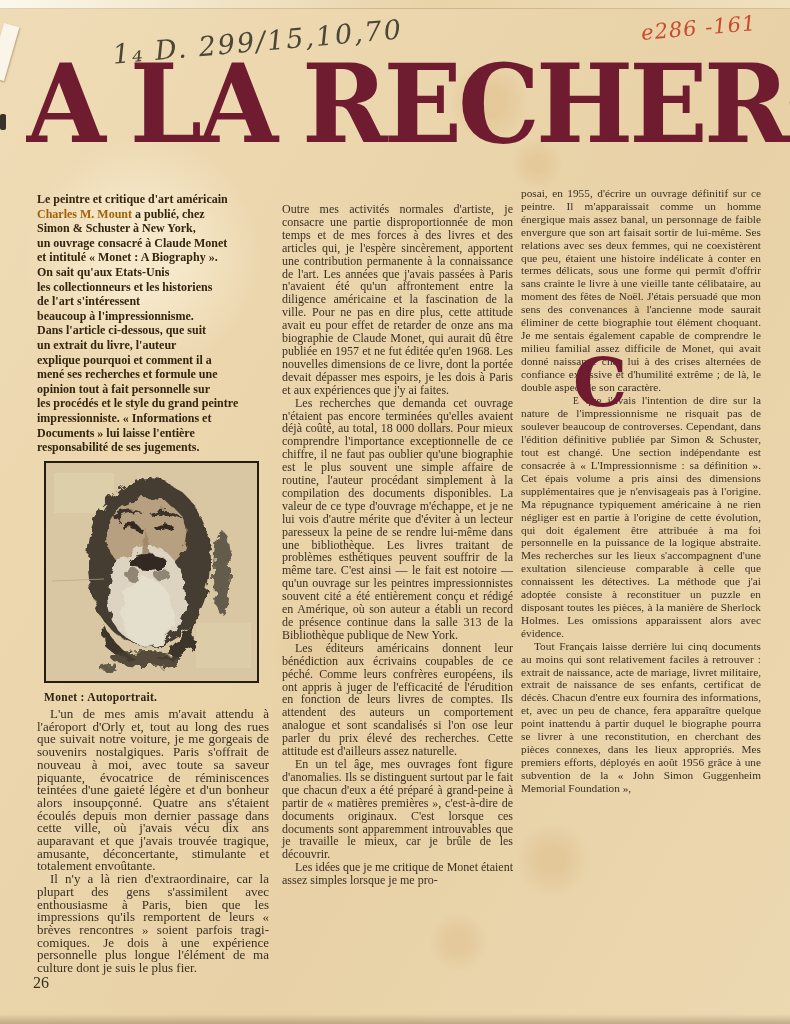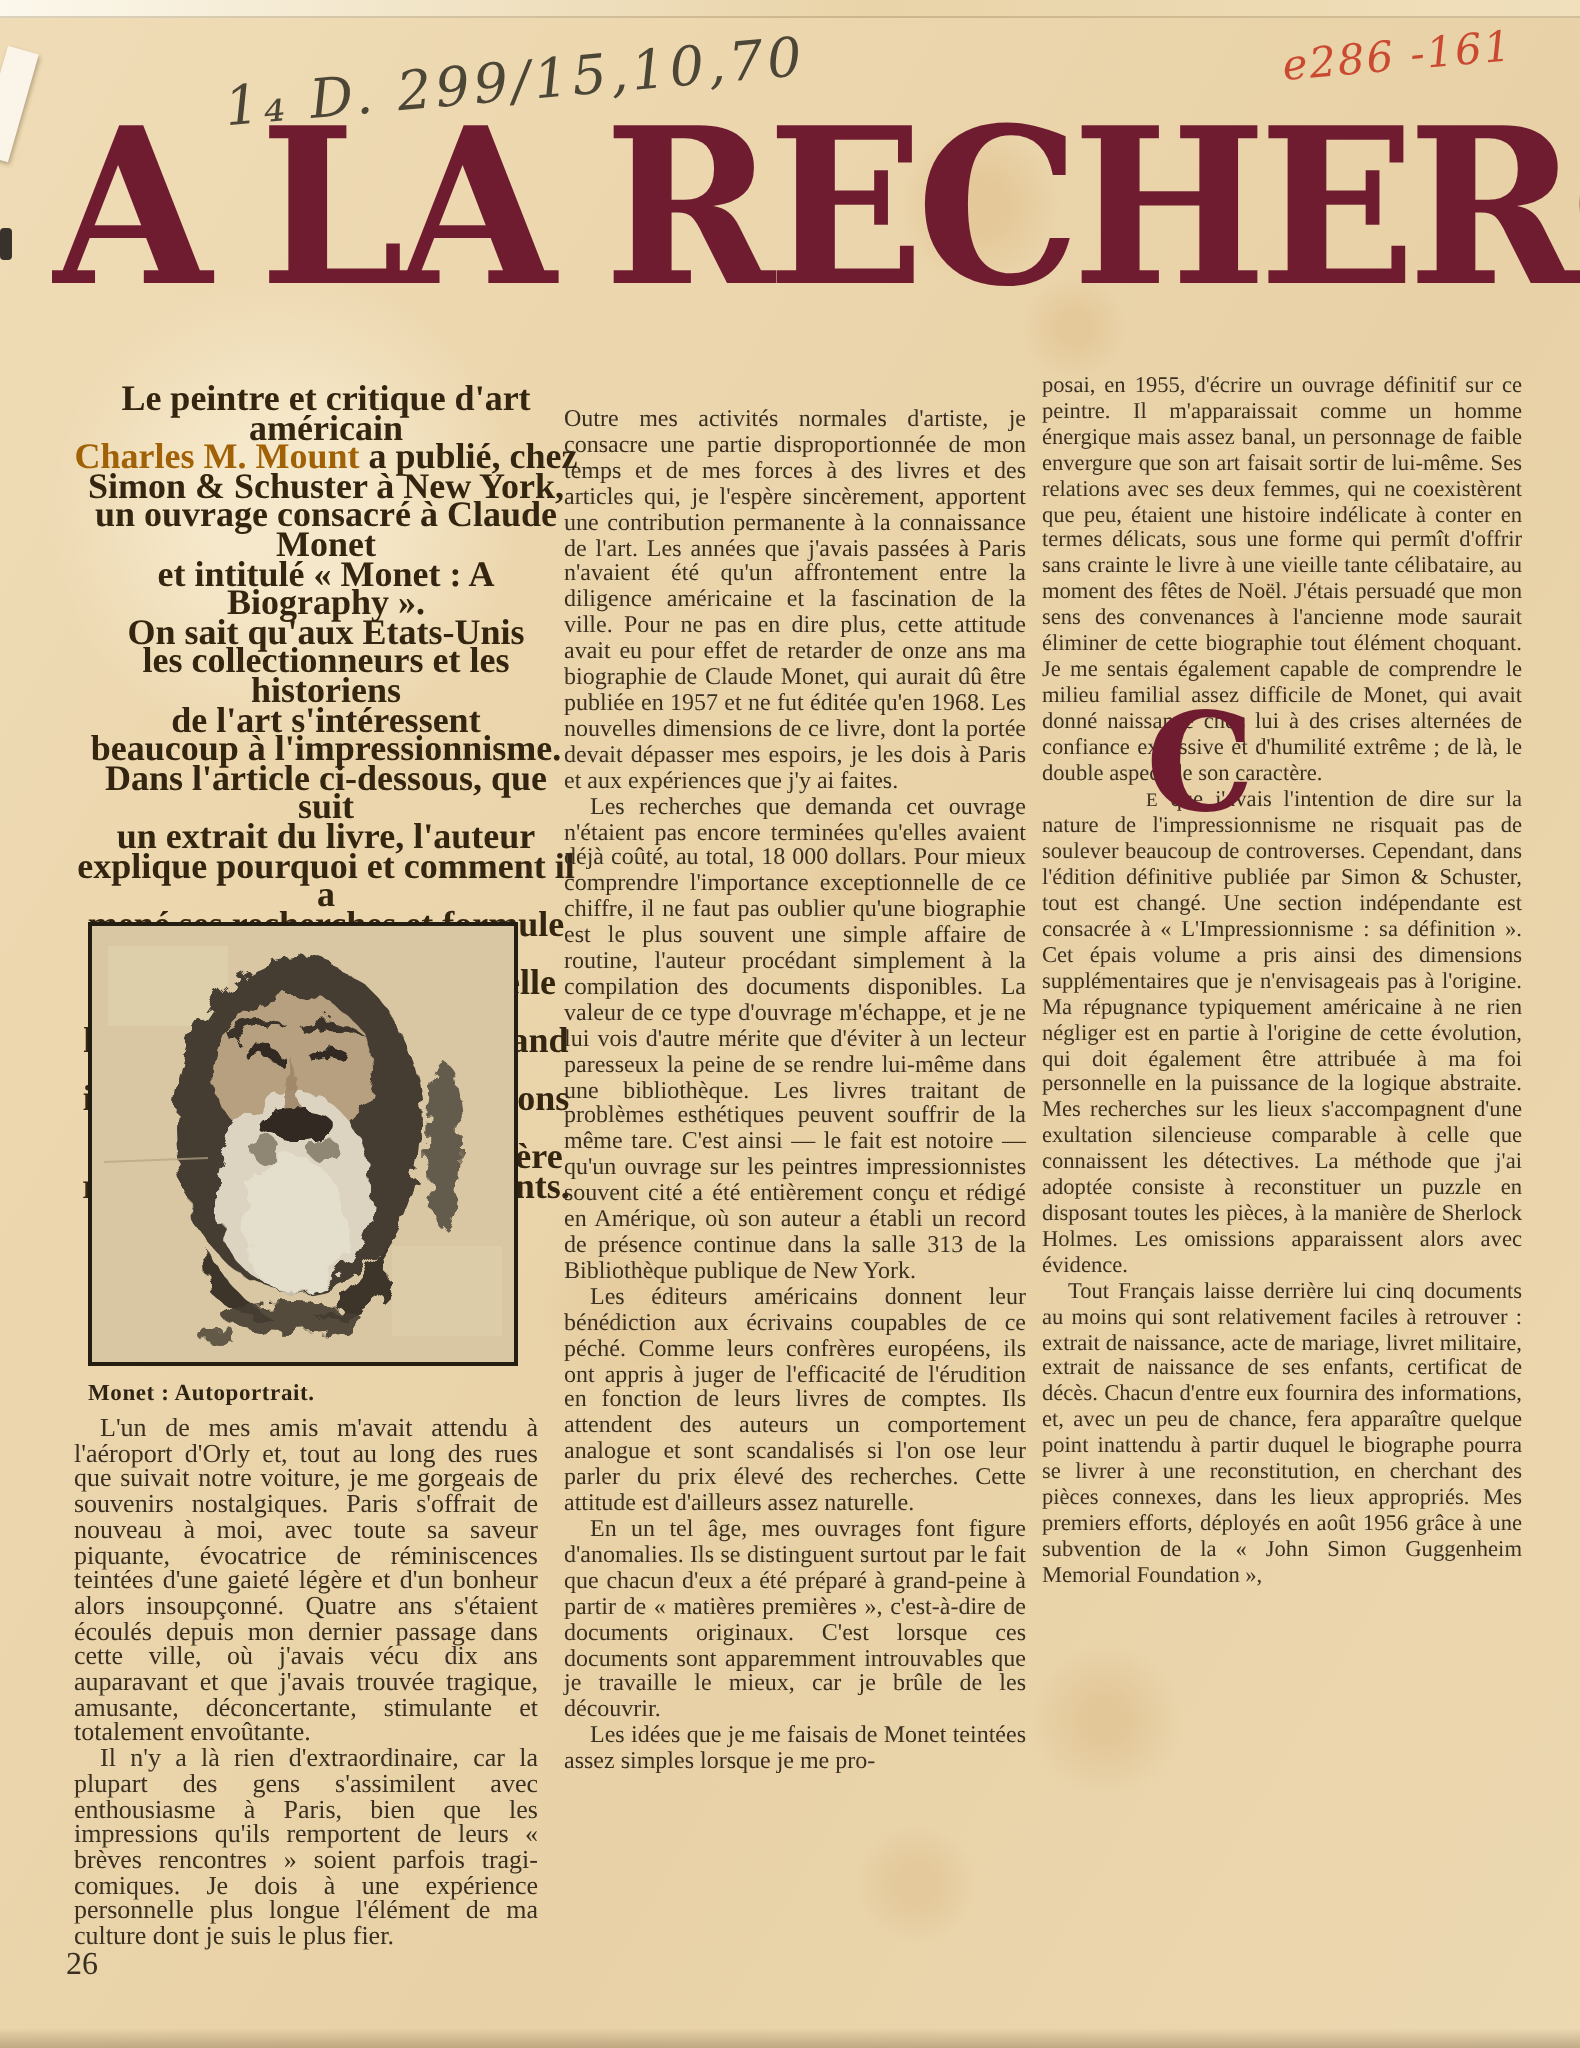--- a/index.html
+++ b/index.html
@@ -36,22 +36,22 @@
   .title{position:absolute;top:50px;left:26px;width:764px;height:108px;overflow:hidden;
     white-space:nowrap;font-family:"DejaVu Serif","Liberation Serif",serif;font-weight:700;
     font-size:103px;line-height:1.0;color:#701c30;letter-spacing:-4px;word-spacing:-4px;
     transform:scaleY(1.05);transform-origin:top left;}
 
   .col{position:absolute;text-align:justify;}
   .col p{margin:0;text-indent:13px;}
   .col p.noindent{text-indent:0;}
 
   
-  .intro{left:37px;top:192px;width:252px;font-weight:700;font-size:18px;line-height:14.6px;
-    color:#33250f;white-space:pre-line;text-align:center;}
+  .intro{left:37px;top:192px;width:252px;font-weight:700;font-size:12px;line-height:14.6px;
+    color:#33250f;white-space:pre-line;text-align:left;}
   .intro .name{color:#a16207;}
   .figure{position:absolute;left:44px;top:461px;width:215px;}
   .figure .frame{border:2px solid #241d12;background:#d9c8a3;width:211px;height:218px;overflow:hidden;}
   .caption{position:absolute;left:44px;top:691px;font-weight:700;font-size:11.5px;color:#2e2414;letter-spacing:.3px;}
   .c1body{left:37px;top:708px;width:232px;font-size:13px;line-height:12.7px;}
   .pagenum{position:absolute;left:33px;top:974px;font-size:16px;color:#3a3022;text-align:right;}
 
   
   .c2{left:282px;top:203px;width:231px;font-size:12px;line-height:12.9px;}
   
@@ -135,21 +135,21 @@
   <p>Il n'y a là rien d'extraordinaire, car la plupart des gens s'assimilent avec enthousiasme à Paris, bien que les impressions qu'ils remportent de leurs « brèves rencontres » soient parfois tragi-comiques. Je dois à une expérience personnelle plus longue l'élément de ma culture dont je suis le plus fier.</p>
 </div>
 
 <div class="pagenum">26</div>
 
 <div class="col c2">
   <p class="noindent">Outre mes activités normales d'artiste, je consacre une partie disproportionnée de mon temps et de mes forces à des livres et des articles qui, je l'espère sincèrement, apportent une contribution permanente à la connaissance de l'art. Les années que j'avais passées à Paris n'avaient été qu'un affrontement entre la diligence américaine et la fascination de la ville. Pour ne pas en dire plus, cette attitude avait eu pour effet de retarder de onze ans ma biographie de Claude Monet, qui aurait dû être publiée en 1957 et ne fut éditée qu'en 1968. Les nouvelles dimensions de ce livre, dont la portée devait dépasser mes espoirs, je les dois à Paris et aux expériences que j'y ai faites.</p>
   <p>Les recherches que demanda cet ouvrage n'étaient pas encore terminées qu'elles avaient déjà coûté, au total, 18 000 dollars. Pour mieux comprendre l'importance exceptionnelle de ce chiffre, il ne faut pas oublier qu'une biographie est le plus souvent une simple affaire de routine, l'auteur procédant simplement à la compilation des documents disponibles. La valeur de ce type d'ouvrage m'échappe, et je ne lui vois d'autre mérite que d'éviter à un lecteur paresseux la peine de se rendre lui-même dans une bibliothèque. Les livres traitant de problèmes esthétiques peuvent souffrir de la même tare. C'est ainsi — le fait est notoire — qu'un ouvrage sur les peintres impressionnistes souvent cité a été entièrement conçu et rédigé en Amérique, où son auteur a établi un record de présence continue dans la salle 313 de la Bibliothèque publique de New York.</p>
   <p>Les éditeurs américains donnent leur bénédiction aux écrivains coupables de ce péché. Comme leurs confrères européens, ils ont appris à juger de l'efficacité de l'érudition en fonction de leurs livres de comptes. Ils attendent des auteurs un comportement analogue et sont scandalisés si l'on ose leur parler du prix élevé des recherches. Cette attitude est d'ailleurs assez naturelle.</p>
   <p>En un tel âge, mes ouvrages font figure d'anomalies. Ils se distinguent surtout par le fait que chacun d'eux a été préparé à grand-peine à partir de « matières premières », c'est-à-dire de documents originaux. C'est lorsque ces documents sont apparemment introuvables que je travaille le mieux, car je brûle de les découvrir.</p>
-  <p>Les idées que je me faisais de Monet teintées assez simples lorsque je me pro-</p>
+  <p>Les idées que je me critique de Monet étaient assez simples lorsque je me pro-</p>
 </div>
 
 <div class="col c3">
   <p class="noindent">posai, en 1955, d'écrire un ouvrage définitif sur ce peintre. Il m'apparaissait comme un homme énergique mais assez banal, un personnage de faible envergure que son art faisait sortir de lui-même. Ses relations avec ses deux femmes, qui ne coexistèrent que peu, étaient une histoire indélicate à conter en termes délicats, sous une forme qui permît d'offrir sans crainte le livre à une vieille tante célibataire, au moment des fêtes de Noël. J'étais persuadé que mon sens des convenances à l'ancienne mode saurait éliminer de cette biographie tout élément choquant. Je me sentais également capable de comprendre le milieu familial assez difficile de Monet, qui avait donné naissance chez lui à des crises alternées de confiance excessive et d'humilité extrême ; de là, le double aspect de son caractère.</p>
   <p class="noindent dropwrap" style="text-indent:52px;">
     <span class="initial">C</span><span class="smallcap">E</span><span> que j'avais l'intention de dire sur la nature de l'impressionnisme ne risquait pas de soulever beaucoup de controverses. Cependant, dans l'édition définitive publiée par Simon &amp; Schuster, tout est changé. Une section indépendante est consacrée à « L'Impressionnisme : sa définition ». Cet épais volume a pris ainsi des dimensions supplémentaires que je n'envisageais pas à l'origine. Ma répugnance typiquement américaine à ne rien négliger est en partie à l'origine de cette évolution, qui doit également être attribuée à ma foi personnelle en la puissance de la logique abstraite. Mes recherches sur les lieux s'accompagnent d'une exultation silencieuse comparable à celle que connaissent les détectives. La méthode que j'ai adoptée consiste à reconstituer un puzzle en disposant toutes les pièces, à la manière de Sherlock Holmes. Les omissions apparaissent alors avec évidence.</span>
   </p>
   <p>Tout Français laisse derrière lui cinq documents au moins qui sont relativement faciles à retrouver : extrait de naissance, acte de mariage, livret militaire, extrait de naissance de ses enfants, certificat de décès. Chacun d'entre eux fournira des informations, et, avec un peu de chance, fera apparaître quelque point inattendu à partir duquel le biographe pourra se livrer à une reconstitution, en cherchant des pièces connexes, dans les lieux appropriés. Mes premiers efforts, déployés en août 1956 grâce à une subvention de la « John Simon Guggenheim Memorial Foundation »,</p>
 </div>
 

